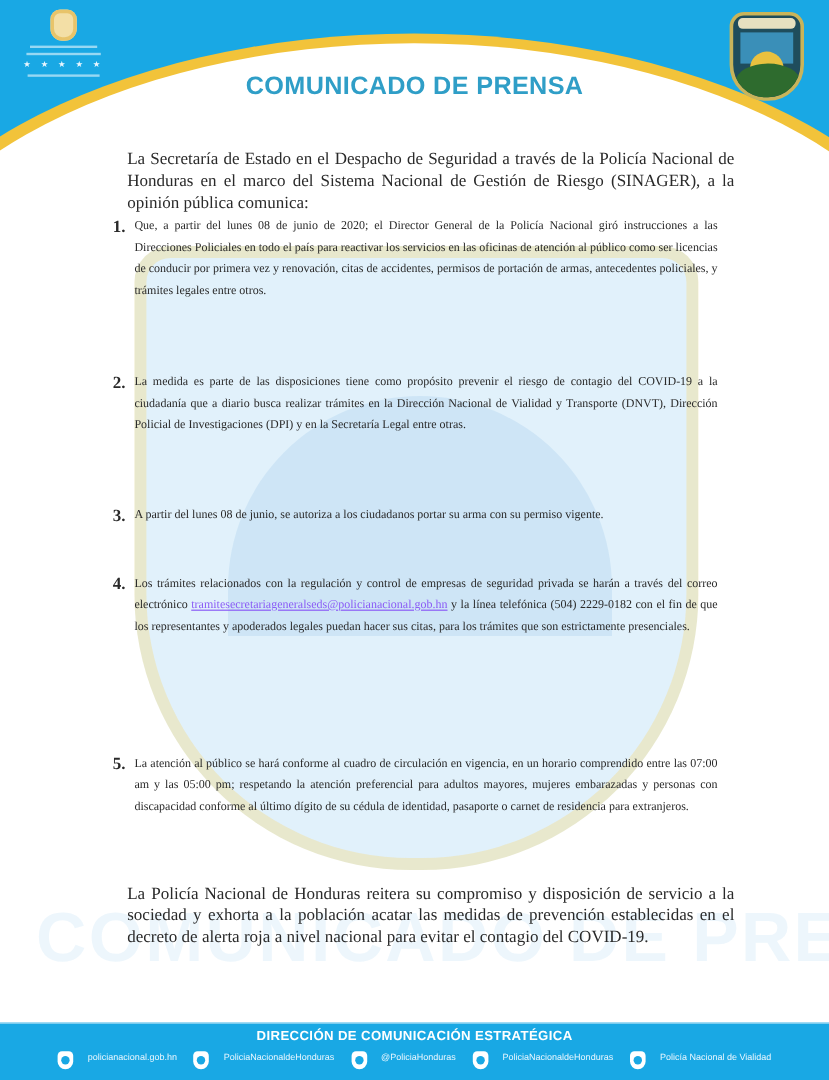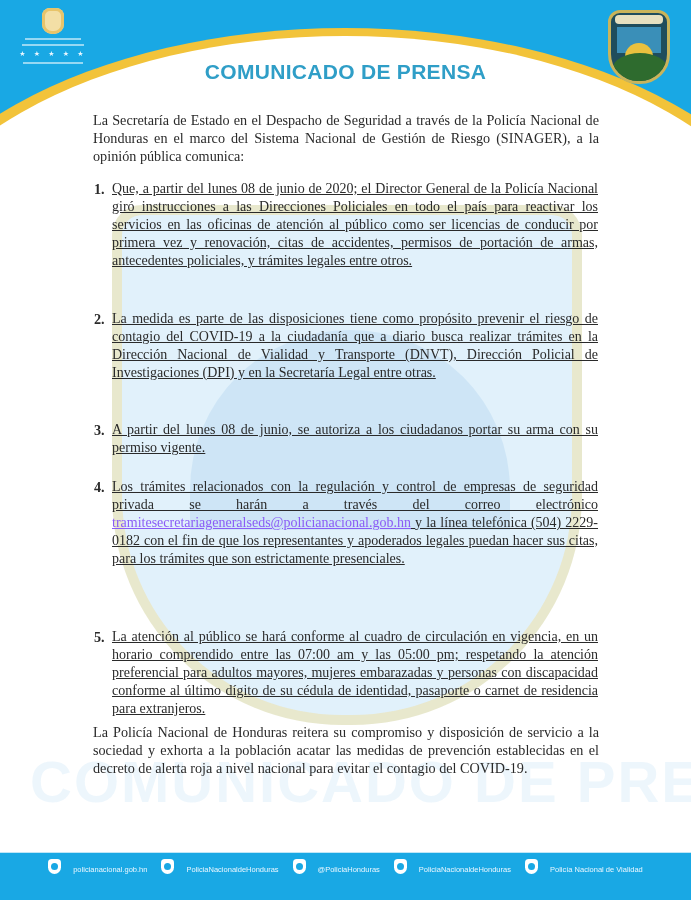--- a/index.html
+++ b/index.html
@@ -56,38 +56,38 @@
   .badge-right .sky { position: absolute; left: 6px; top: 14px; width: 44px; height: 26px; background: #3a8fb8; }
   .badge-right .sun { position: absolute; left: 14px; top: 30px; width: 28px; height: 28px; border-radius: 50%; background: #e9c13f; }
   .badge-right .hill { position: absolute; left: 2px; top: 40px; width: 54px; height: 30px; border-radius: 50% 50% 0 0; background: #2e6b2e; }
   .badge-right .banner { position: absolute; left: 4px; top: 2px; width: 48px; height: 9px; background: #e6e0c0; border-radius: 4px; }
   .title {
     position: absolute; left: 0; top: 60px; width: 691px; text-align: center;
     font-family: "Liberation Sans", sans-serif; font-weight: bold; font-size: 21px;
     color: #2f9ec7; letter-spacing: 0.3px;
   }
   .content { position: absolute; left: 92px; top: 110px; width: 506px; }
-  .para { font-size: 14.2px; line-height: 18px; text-align: justify; margin: 1px; }
+  .para { font-size: 14.2px; line-height: 18px; text-align: justify; margin: 14px; }
   .intro { position: absolute; top: 0; left: 0; width: 506px; }
   ol.items { list-style: none; padding: 0; margin: 0; }
   .item { position: absolute; left: 20px; width: 486px; }
   .item .num { position: absolute; left: -18px; top: 0; font-weight: bold; font-size: 14.2px; line-height: 18px; }
-  .item .text { font-size: 14px; line-height: 18px; text-align: justify; text-align-last: left; text-decoration: underline; }
+  .item .text { font-size: 10px; line-height: 18px; text-align: justify; text-align-last: left; }
   .email-link { color: #8b5cf6; text-decoration: underline; }
   .closing { position: absolute; left: 0; top: 612px; width: 506px; }
   .footer {
     position: absolute; left: 0; top: 852px; width: 691px; height: 48px;
     background: #19a8e4; border-top: 1px solid #bfe6f7;
   }
   .footer-title {
     text-align: center; color: #ffffff; font-family: "Liberation Sans", sans-serif;
     font-weight: bold; font-size: 11px; margin-top: 5px; letter-spacing: 0.3px;
   }
   .social { display: flex; justify-content: center; gap: 14px; margin-top: 6px; }
-  .social-item { display: flex; align-items: flex-end; gap: 12px; color: #eaf7ff; font-family: "Liberation Sans", sans-serif; font-size: 7.5px; }
+  .social-item { display: flex; align-items: flex-start; gap: 12px; color: #eaf7ff; font-family: "Liberation Sans", sans-serif; font-size: 7.5px; }
   .social-icon {
     width: 13px; height: 15px; border-radius: 4px 4px 7px 7px; background: #ffffff;
     display: flex; align-items: center; justify-content: center;
   }
   .social-icon span { width: 7px; height: 7px; border-radius: 50%; background: #19a8e4; display: block; }
 </style>
 </head>
 <body>
 
 <div class="header-bg">
@@ -143,20 +143,21 @@
     <li class="item" style="top:518px">
       <span class="num">5.</span>
       <div class="text">La atención al público se hará conforme al cuadro de circulación en vigencia, en un horario comprendido entre las 07:00 am y las 05:00 pm; respetando la atención preferencial para adultos mayores, mujeres embarazadas y personas con discapacidad conforme al último dígito de su cédula de identidad, pasaporte o carnet de residencia para extranjeros.</div>
     </li>
   </ol>
 
   <p class="para closing">La Policía Nacional de Honduras reitera su compromiso y disposición de servicio a la sociedad y exhorta a la población acatar las medidas de prevención establecidas en el decreto de alerta roja a nivel nacional para evitar el contagio del COVID-19.</p>
 </div>
 
 <div class="footer">
+  <div class="footer-title">DIRECCIÓN DE COMUNICACIÓN ESTRATÉGICA</div>
   <div class="social">
     <div class="social-item">
       <div class="social-icon">
           <span></span>
         </div>
       <span>policianacional.gob.hn</span>
     </div>
     <div class="social-item">
       <div class="social-icon">
           <span></span>

